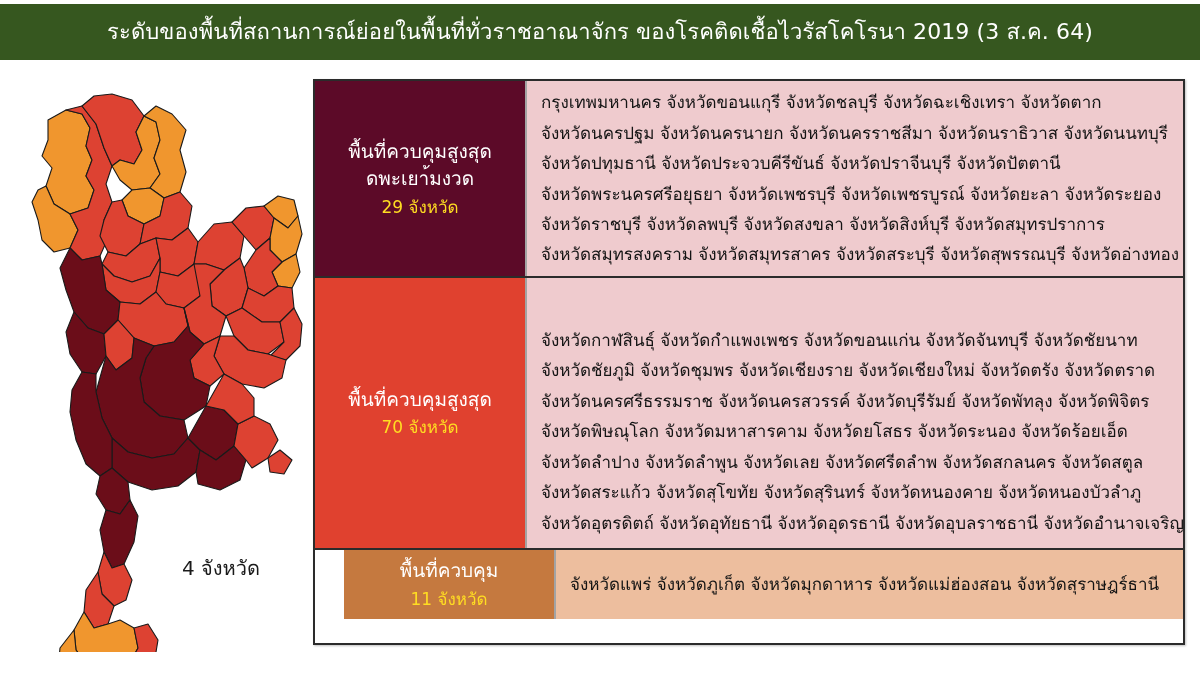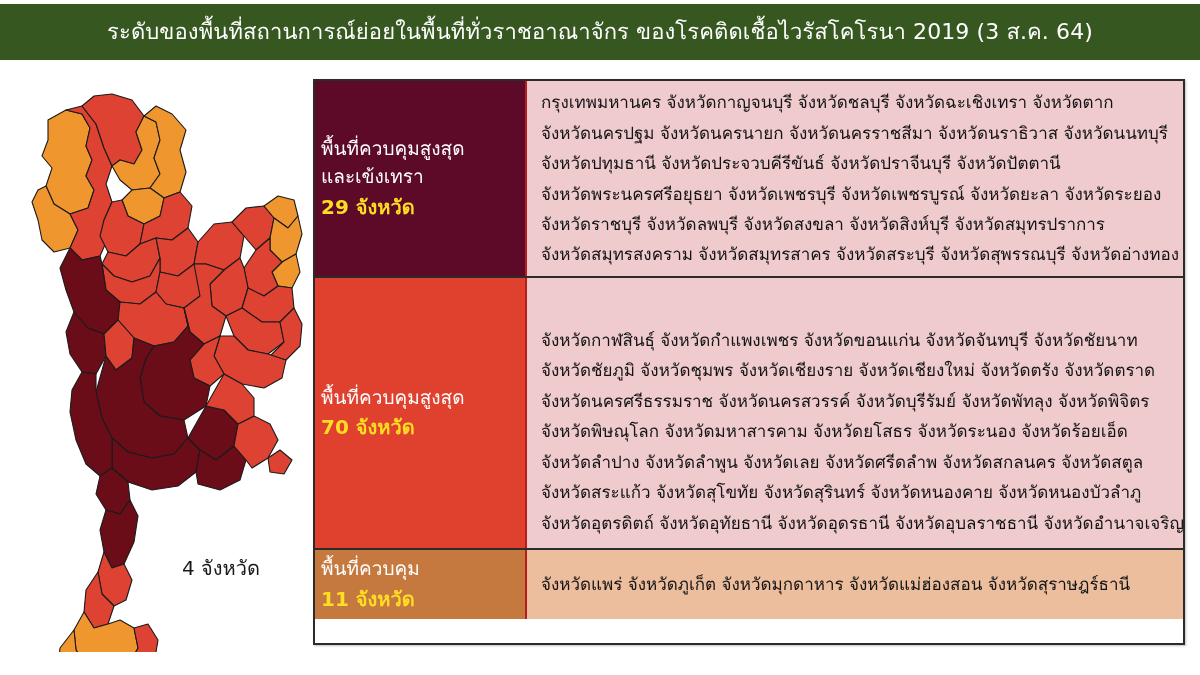--- a/index.html
+++ b/index.html
@@ -76,47 +76,46 @@
     box-shadow: 1px 1px 2px rgba(0,0,0,0.25);
   }
   .zone-row {
     display: flex;
     flex-direction: row;
     box-sizing: border-box;
     overflow: hidden;
   }
   #zone-row-0 { height: 197px; border-bottom: 2px solid #2b2b2b; }
   #zone-row-1 { height: 272px; border-bottom: 2px solid #2b2b2b; }
-  #zone-row-2 { height: 69px; }
+  #zone-row-2 { height: 69px; margin-left: 29px; }
 
   .zone-label {
     width: 212px;
     flex: 0 0 212px;
     box-sizing: border-box;
-    border-right: 2px solid #b91c1c;
+    border-right: 2px solid #a3a3a3;
     display: flex;
     flex-direction: column;
-    align-items: flex-start;
+    align-items: center;
     justify-content: center;
     padding: 12px 6px;
     text-align: center;
   }
   .zone-label-line {
     color: #ffffff;
     font-size: 19px;
     line-height: 1.45;
     white-space: nowrap;
   }
   .zone-count {
     color: #ffdd22;
-    font-size: 20px;
+    font-size: 17px;
     line-height: 1.45;
     margin-top: 2px;
     white-space: nowrap;
-    font-weight: bold;
   }
 
   .zone-content {
     flex: 1 1 auto;
     box-sizing: border-box;
     padding: 10px 0 10px 14px;
     display: flex;
     flex-direction: column;
     justify-content: center;
   }
@@ -236,25 +235,25 @@
   </svg>
 
   <div id="map-note">4 จังหวัด</div>
 </div>
 
 <div id="zone-table">
 
   <div class="zone-row" id="zone-row-0">
     <div class="zone-label" style="background:#5C0A28;">
       <div class="zone-label-line">พื้นที่ควบคุมสูงสุด</div>
-      <div class="zone-label-line">และเข้งเทรา</div>
+      <div class="zone-label-line">ดพะเยา้มงวด</div>
       <div class="zone-count">29 จังหวัด</div>
     </div>
     <div class="zone-content" style="background:#EFCBCE;">
-      <div class="province-line">กรุงเทพมหานคร จังหวัดกาญจนบุรี จังหวัดชลบุรี  จังหวัดฉะเชิงเทรา จังหวัดตาก</div>
+      <div class="province-line">กรุงเทพมหานคร จังหวัดขอนแกุรี จังหวัดชลบุรี  จังหวัดฉะเชิงเทรา จังหวัดตาก</div>
       <div class="province-line">จังหวัดนครปฐม จังหวัดนครนายก จังหวัดนครราชสีมา  จังหวัดนราธิวาส จังหวัดนนทบุรี</div>
       <div class="province-line">จังหวัดปทุมธานี จังหวัดประจวบคีรีขันธ์ จังหวัดปราจีนบุรี จังหวัดปัตตานี</div>
       <div class="province-line">จังหวัดพระนครศรีอยุธยา จังหวัดเพชรบุรี จังหวัดเพชรบูรณ์  จังหวัดยะลา จังหวัดระยอง</div>
       <div class="province-line">จังหวัดราชบุรี จังหวัดลพบุรี จังหวัดสงขลา จังหวัดสิงห์บุรี จังหวัดสมุทรปราการ</div>
       <div class="province-line">จังหวัดสมุทรสงคราม จังหวัดสมุทรสาคร จังหวัดสระบุรี จังหวัดสุพรรณบุรี จังหวัดอ่างทอง</div>
     </div>
   </div>
 
   <div class="zone-row" id="zone-row-1">
     <div class="zone-label" style="background:#E0412F;">

